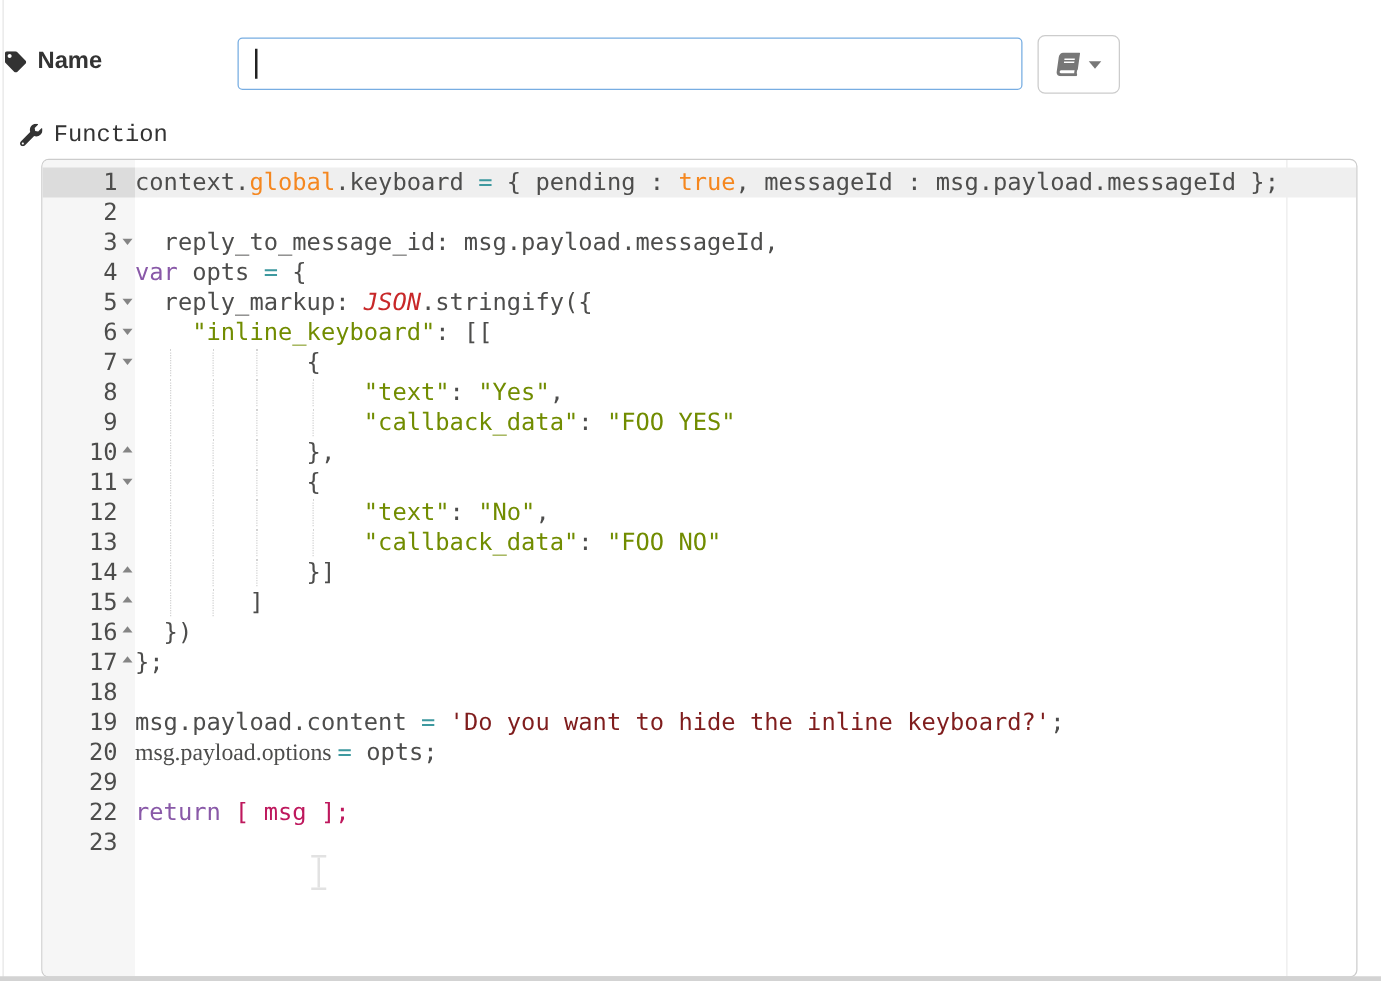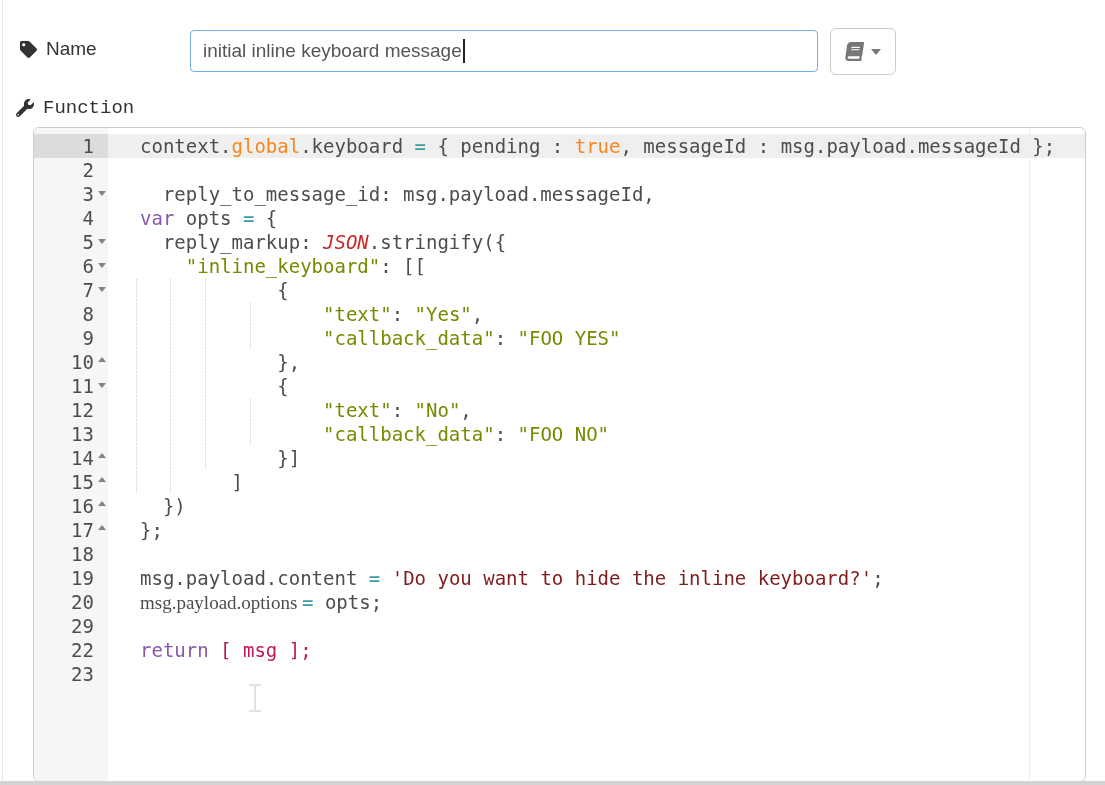--- a/index.html
+++ b/index.html
@@ -4,21 +4,21 @@
 <style>
   * { margin:0; padding:0; box-sizing:border-box; }
   html,body { width:1105px; height:785px; background:#fff; overflow:hidden;
               font-family:"Liberation Sans", sans-serif; position:relative; }
 
   .win-left-border { position:absolute; left:2px; top:0; width:1px; height:785px; background:#e6e6e6; }
   .win-bottom-bar  { position:absolute; left:0; top:781px; width:1105px; height:4px; background:#d3d3d3; }
 
   .field-label { position:absolute; color:#333; font-size:19px; display:flex; align-items:center; gap:9px; }
   .field-label svg { flex:none; }
-  #name-label { left:20px; top:38px; }
+  #name-label { left:4px; top:38px;font-weight:bold; }
   #function-label { left:16px; top:97px;font-family:Liberation Mono, monospace; }
 
   .text-input {
     position:absolute; left:190px; top:30px; width:628px; height:42px;
     border:1px solid #77ade2; border-radius:4px; background:#fff;
     display:flex; align-items:center; padding:0 12px;
     font-size:19px; color:#555; white-space:nowrap; overflow:hidden;
   }
   .caret { display:inline-block; width:2px; height:24px; background:#222; margin-left:1px; }
 
@@ -43,21 +43,21 @@
   .gutter-cell.active { background:#dcdcdc; }
   .fold { position:absolute; right:2px; top:50%; width:0; height:0; }
   .fold.open { margin-top:-3px; border-left:4.5px solid transparent;
                border-right:4.5px solid transparent; border-top:5.5px solid #848484; }
   .fold.end  { margin-top:-5px; border-left:4.5px solid transparent;
                border-right:4.5px solid transparent; border-bottom:5.5px solid #848484; }
 
   .scroller { flex:1; position:relative; padding-top:6px; }
   .print-margin { position:absolute; top:0; bottom:0; width:1px; background:#ececec; }
   .code-row { position:relative; height:var(--row); line-height:var(--row);
-              white-space:pre; color:#4d4d4c;padding-left:32px; }
+              white-space:pre; color:#4d4d4c; }
   .code-row.active { background:#efefef; }
   .guide { position:absolute; top:1px; bottom:1px; width:0; border-left:1px dotted #d2d2d2; }
 
   .ibeam { position:absolute; left:247px; top:684px; width:16px; height:28px; }
   .ibeam .bar { position:absolute; left:7px; top:2px; width:2px; height:24px; background:#e2e2e2; }
   .ibeam .cap { position:absolute; left:2px; width:12px; height:2px; background:#e2e2e2; }
   .ibeam .cap.t { top:0; } .ibeam .cap.b { bottom:0; }
 </style>
 </head>
 <body>
@@ -65,21 +65,20 @@
 <div class="win-left-border"></div>
 
 <div class="field-label" id="name-label">
   <svg width="17" height="17" viewBox="0 0 512 512">
       <path fill="#333" d="M0 252.118V48C0 21.49 21.49 0 48 0h204.118a48 48 0 0 1 33.941 14.059l211.882 211.882c18.745 18.745 18.745 49.137 0 67.882L293.823 497.941c-18.745 18.745-49.137 18.745-67.882 0L14.059 286.059A48 48 0 0 1 0 252.118zM112 64c-26.51 0-48 21.49-48 48s21.49 48 48 48 48-21.49 48-48-21.49-48-48-48z"></path>
     </svg>
   <span>Name</span>
 </div>
 
 <div class="text-input">
-  <span>initial inline keyboard message</span>
   <span class="caret"></span>
 </div>
 
 <button class="lib-button">
   <svg width="19" height="19" viewBox="0 0 448 512" style="transform:skewX(-8deg);">
       <path fill="#777" d="M448 360V24c0-13.3-10.7-24-24-24H96C43 0 0 43 0 96v320c0 53 43 96 96 96h328c13.3 0 24-10.7 24-24v-16c0-7.5-3.5-14.3-8.9-18.7-4.2-15.4-4.2-59.3 0-74.7 5.4-4.3 8.9-11.1 8.9-18.6zM128 134c0-3.3 2.7-6 6-6h212c3.3 0 6 2.7 6 6v20c0 3.3-2.7 6-6 6H134c-3.3 0-6-2.7-6-6v-20zm0 64c0-3.3 2.7-6 6-6h212c3.3 0 6 2.7 6 6v20c0 3.3-2.7 6-6 6H134c-3.3 0-6-2.7-6-6v-20zm253.4 250H96c-17.7 0-32-14.3-32-32 0-17.6 14.4-32 32-32h285.4c-1.9 17.1-1.9 46.9 0 64z"></path>
     </svg>
   <span class="caret-down"></span>
 </button>
 

